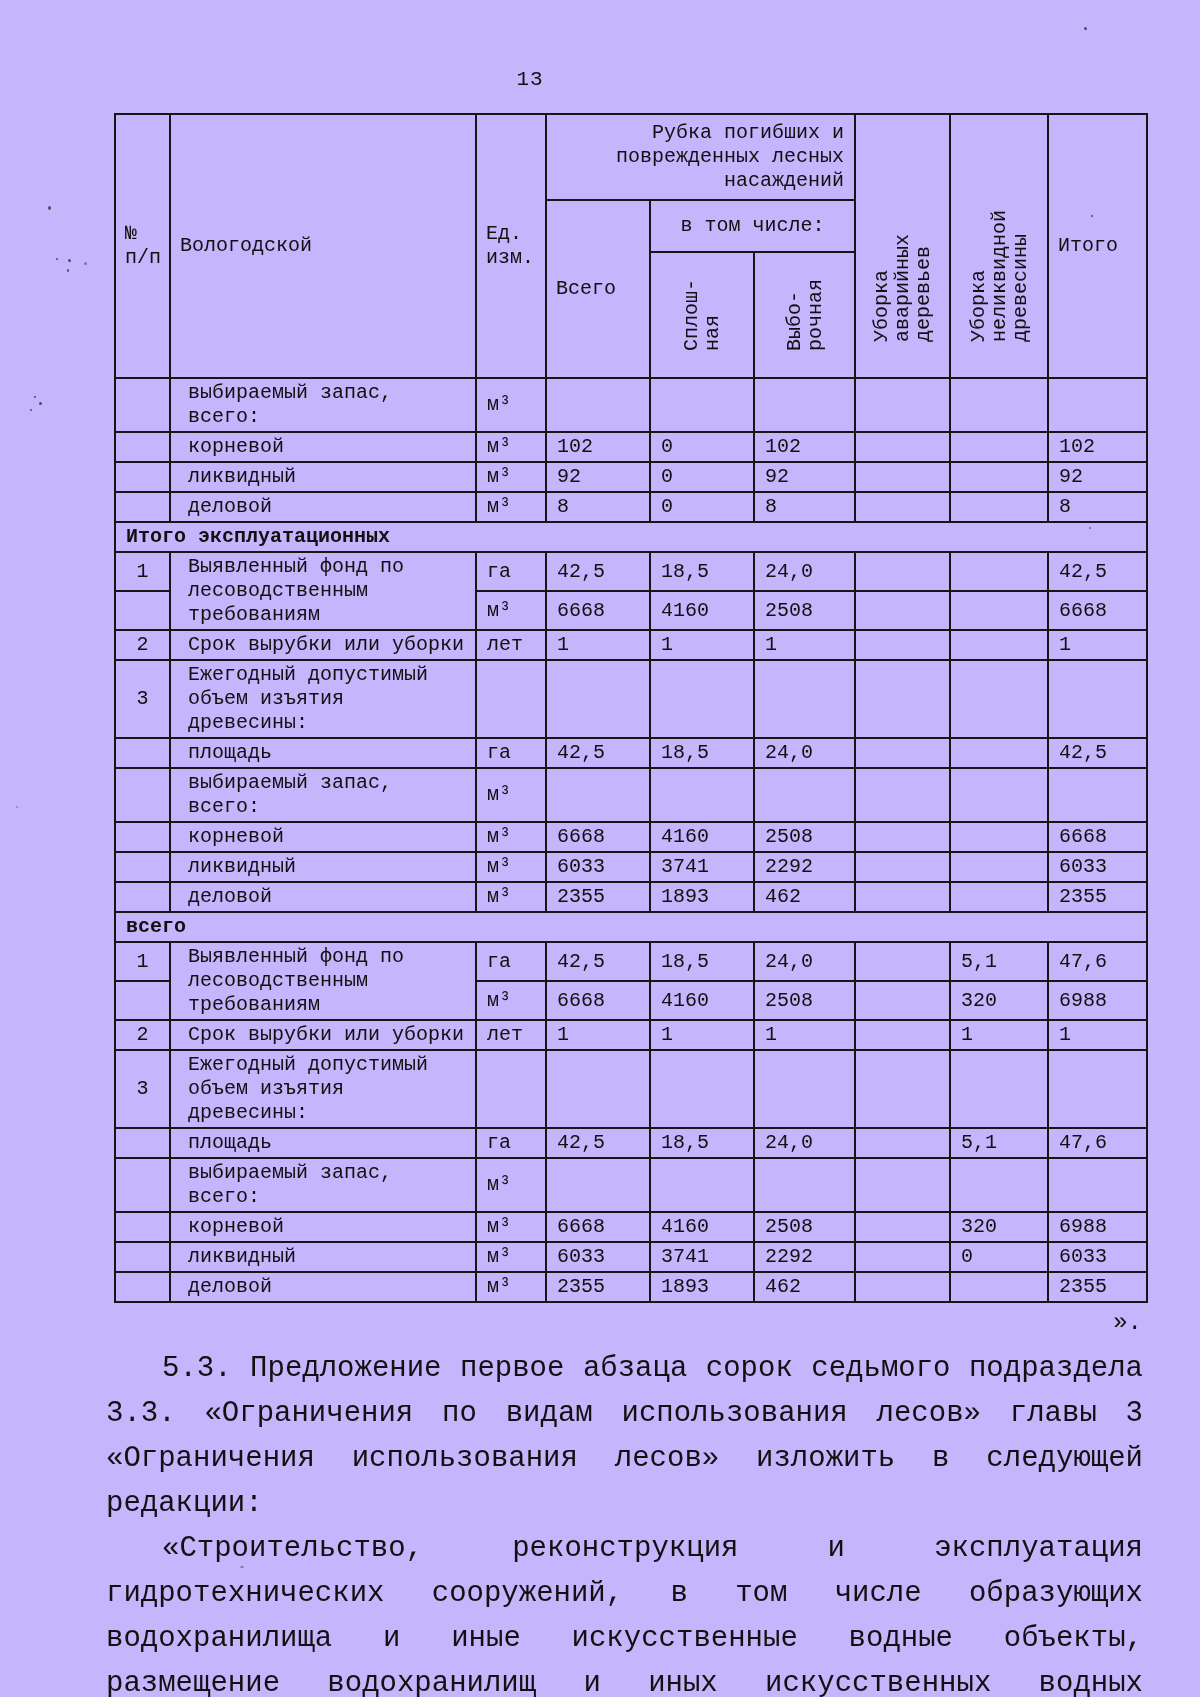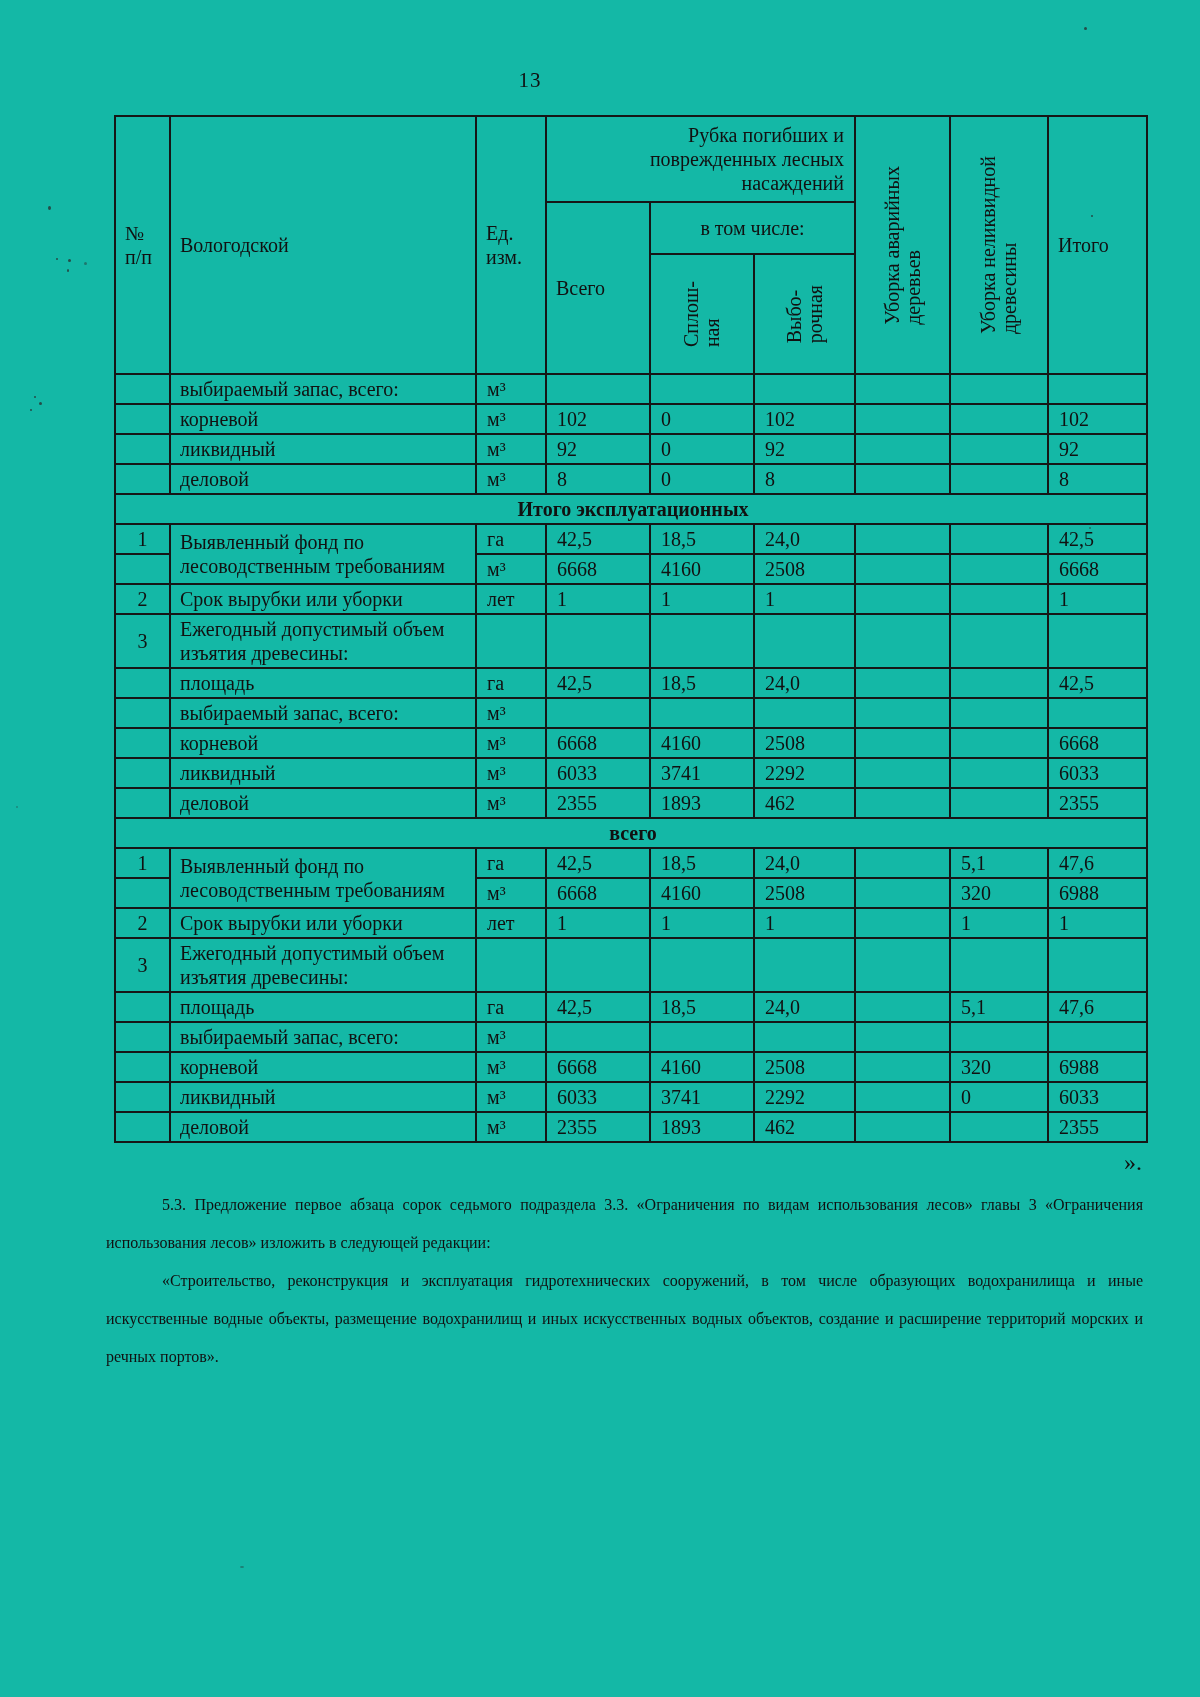--- a/index.html
+++ b/index.html
@@ -2,22 +2,22 @@
 <html lang="ru"><head>
 <meta charset="utf-8">
 <style>
   * { margin: 0; padding: 0; box-sizing: border-box; }
   html, body { background: #888; }
   .page {
     position: relative;
     width: 1200px;
     height: 1697px;
     margin: 0 auto;
-    background: #14b8a6;
-    font-family: Liberation Serif, serif;
+    background: #c4b5fd;
+    font-family: Liberation Mono, monospace;
     color: #111;
     overflow: hidden;
   }
   .page-number {
     padding-top: 68px;
     width: 1060px;
     text-align: center;
     font-size: 21px;
     letter-spacing: 1px;
   }
@@ -57,37 +57,37 @@
     text-align: left;
     max-height: 192px;
   }
   .forest-table th { white-space: pre-line; }
   .forest-table td {
     height: 29px;
     padding: 2px 6px 2px 10px;
     text-align: left;
   }
   .forest-table td.c0 { text-align: center; padding: 2px 3px; }
-  .forest-table td.c1 { padding-left: 9px; }
+  .forest-table td.c1 { padding-left: 17px; }
   .forest-table td.section {
-    text-align: center;
+    text-align: left;
     font-weight: bold;
     height: 26px;
   }
   
   .close-quote {
     width: 1142px;
     text-align: right;
     font-size: 24px;
     margin-top: 6px;
   }
   .text-block { margin: 10px 57px 0 106px; }
   .para {
-    font-size: 16px;
-    line-height: 38px;
+    font-size: 29px;
+    line-height: 45px;
     text-align: justify;
     text-indent: 56px;
   }
   
   .noise {
     position: absolute;
     background: #2a2a2a;
     width: 3px; height: 3px;
     border-radius: 50%;
     opacity: .75;

